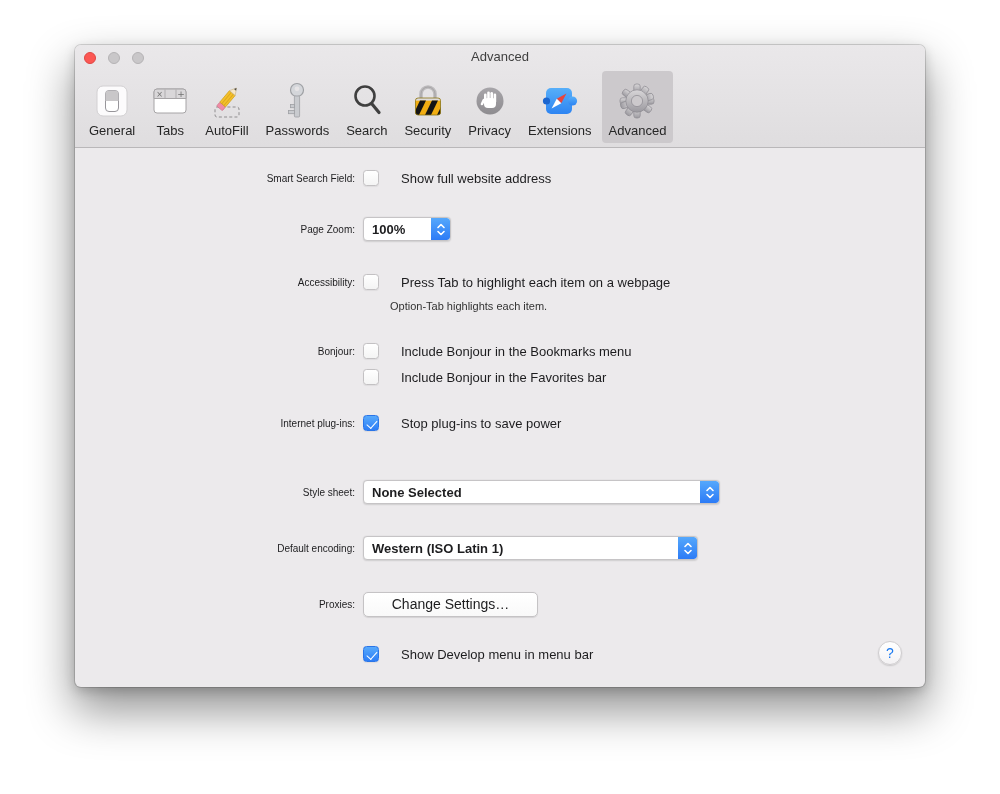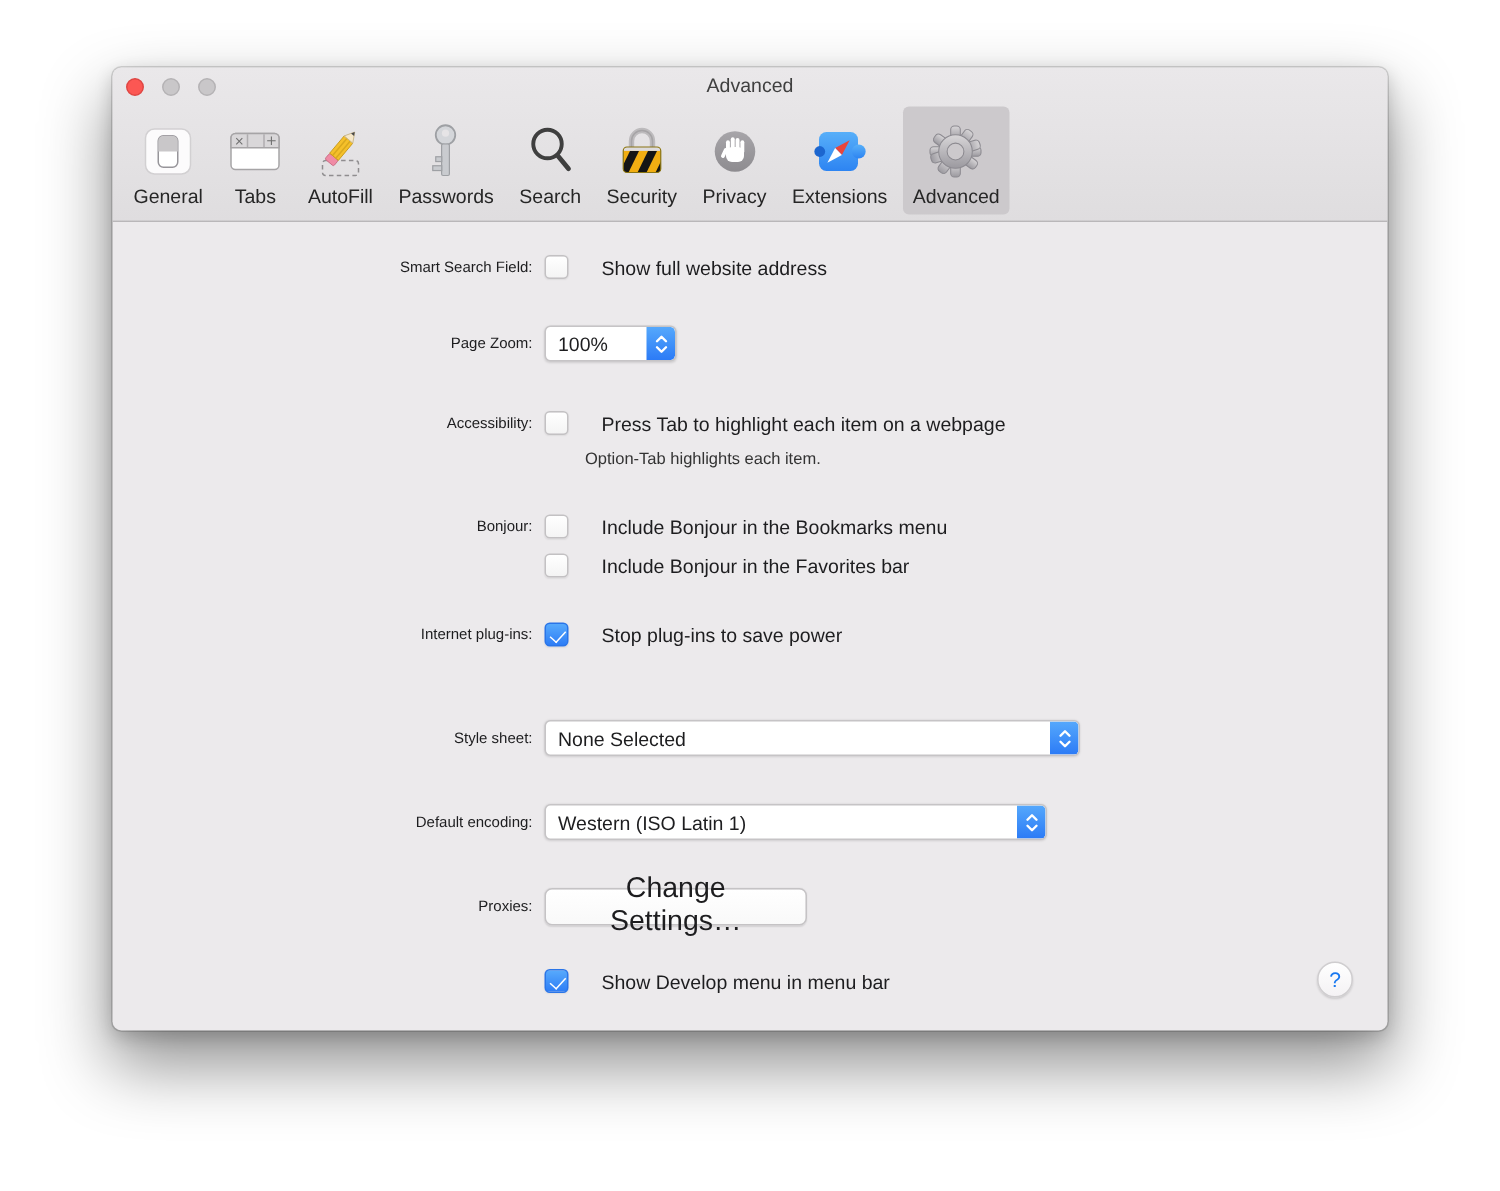--- a/index.html
+++ b/index.html
@@ -46,29 +46,29 @@
     background:linear-gradient(#fff,#F4F4F4); border:1px solid #C3C1C3;
     box-shadow:0 0.5px 1px rgba(0,0,0,0.06); position:relative; }
   .checkbox.checked { background:linear-gradient(#57AAFC,#2D7DF6); border-color:#2A75E8; }
   .checkbox.checked::after { content:""; position:absolute; left:5px; top:1.5px;
     width:4.5px; height:9px; border:solid #fff; border-width:0 1.8px 1.8px 0;
     transform:rotate(42deg); }
 
   
   .popup { height:24px; background:#fff; border:1px solid #C6C4C6; border-radius:4px;
     display:flex; align-items:center; overflow:hidden;
-    box-shadow:0 0.5px 1.5px rgba(0,0,0,0.12); }
+    box-shadow:0 0.5px 1.5px rgba(0,0,0,0.12);font-weight:bold; }
   .popup .pvalue { flex:1; padding:0 8px; font-size:13px; color:#1d1d1f; white-space:nowrap; }
   .popup .stepper { width:19px; align-self:stretch; flex:0 0 19px;
     background:linear-gradient(#55A8FC,#2C7BF6); display:flex; align-items:center;
     justify-content:center; border-radius:0 3px 3px 0; }
 
   
   .pushbtn { height:25px; padding:0 13px; background:linear-gradient(#FFFFFF,#F9F9F9);
-    border:1px solid #C5C3C5; border-radius:5px; font-size:19px; color:#1d1d1f;
+    border:1px solid #C5C3C5; border-radius:5px; font-size:14px; color:#1d1d1f;
     display:flex; align-items:center; box-shadow:0 0.5px 1px rgba(0,0,0,0.1); }
 
   
   .helpbtn { position:absolute; left:803px; top:596px; width:24px; height:24px;
     border-radius:50%; background:linear-gradient(#fff,#F4F2F4); border:1px solid #CFCDCF;
     box-shadow:0 1px 1.5px rgba(0,0,0,0.15); display:flex; align-items:center;
     justify-content:center; font-size:14px; color:#1878F0; }
 </style>
 </head>
 <body>

